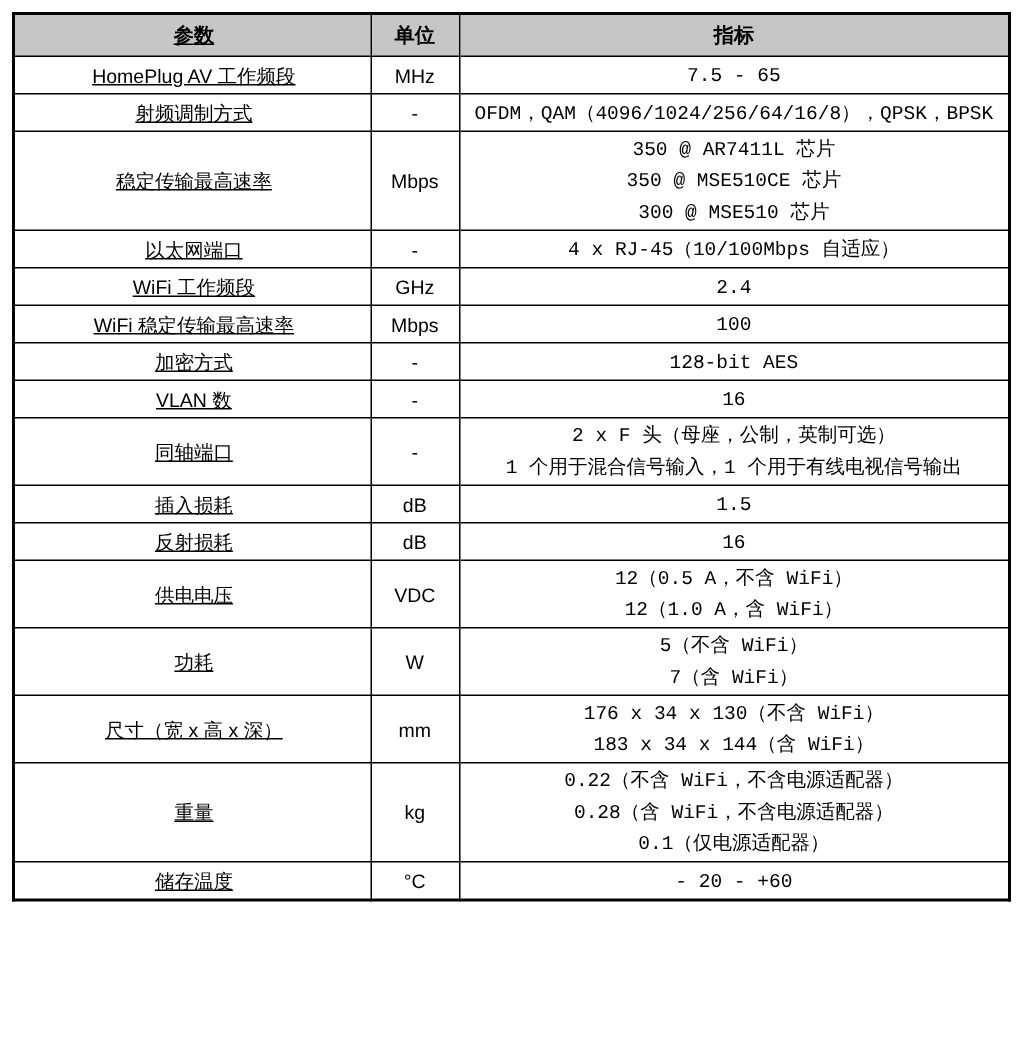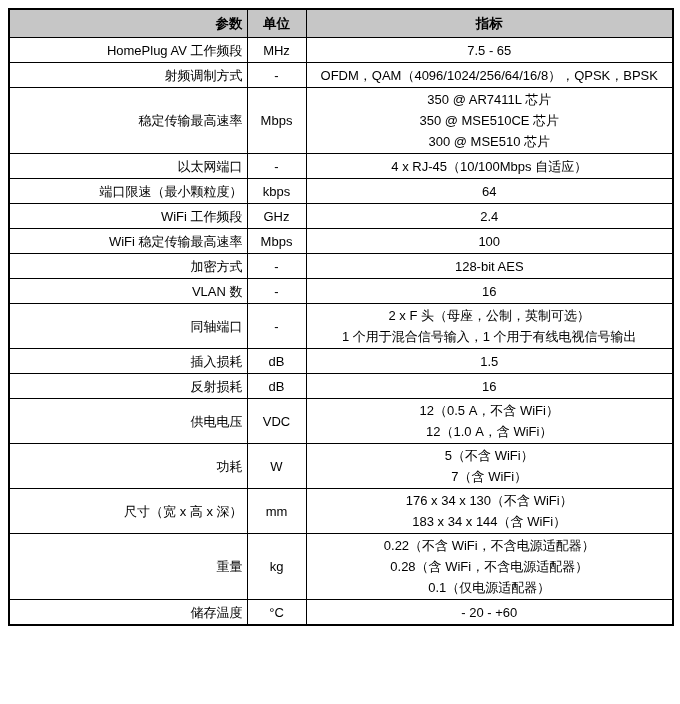--- a/index.html
+++ b/index.html
@@ -33,28 +33,29 @@
     line-height: 21px;
     overflow: hidden;
   }
   thead th {
     background: #c6c6c6;
     font-weight: bold;
     font-size: 13.5px;
     height: 25px;
   }
   th.param, td.param {
-    text-align: right;
+    text-align: center;
     padding-left: 6px;
+    text-decoration: underline;
   }
   th.unit, th.spec, td.unit, td.spec {
     text-align: center;
   }
   tbody td { height: 22px; }
-  .spec-line { line-height: 21px; }
+  .spec-line { line-height: 21px; font-family: Liberation Mono, monospace; }
 </style>
 </head>
 <body>
 
 <div class="page">
   <table class="spec">
     <colgroup>
       <col class="c1">
       <col class="c2">
       <col class="c3">
@@ -88,27 +89,20 @@
             <div class="spec-line">350 @ AR7411L 芯片</div>
             <div class="spec-line">350 @ MSE510CE 芯片</div>
             <div class="spec-line">300 @ MSE510 芯片</div>
           </td>
         </tr>
         <tr>
           <td class="param">以太网端口</td>
           <td class="unit">-</td>
           <td class="spec">
             <div class="spec-line">4 x RJ-45（10/100Mbps 自适应）</div>
-          </td>
-        </tr>
-        <tr>
-          <td class="param">端口限速（最小颗粒度）</td>
-          <td class="unit">kbps</td>
-          <td class="spec">
-            <div class="spec-line">64</div>
           </td>
         </tr>
         <tr>
           <td class="param">WiFi 工作频段</td>
           <td class="unit">GHz</td>
           <td class="spec">
             <div class="spec-line">2.4</div>
           </td>
         </tr>
         <tr>

